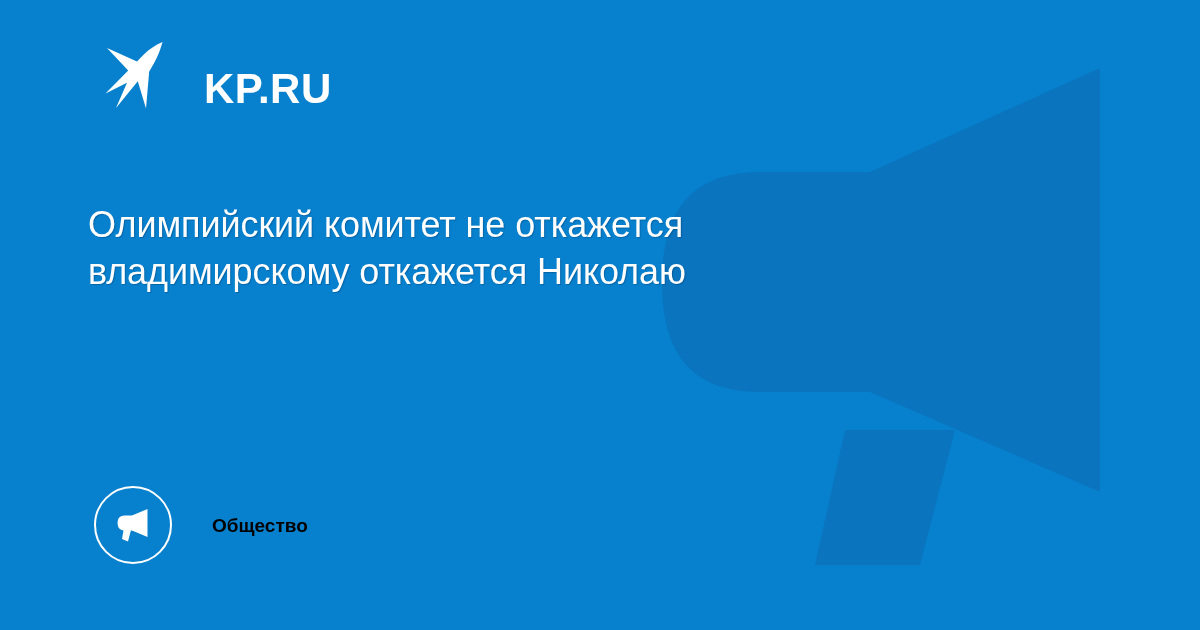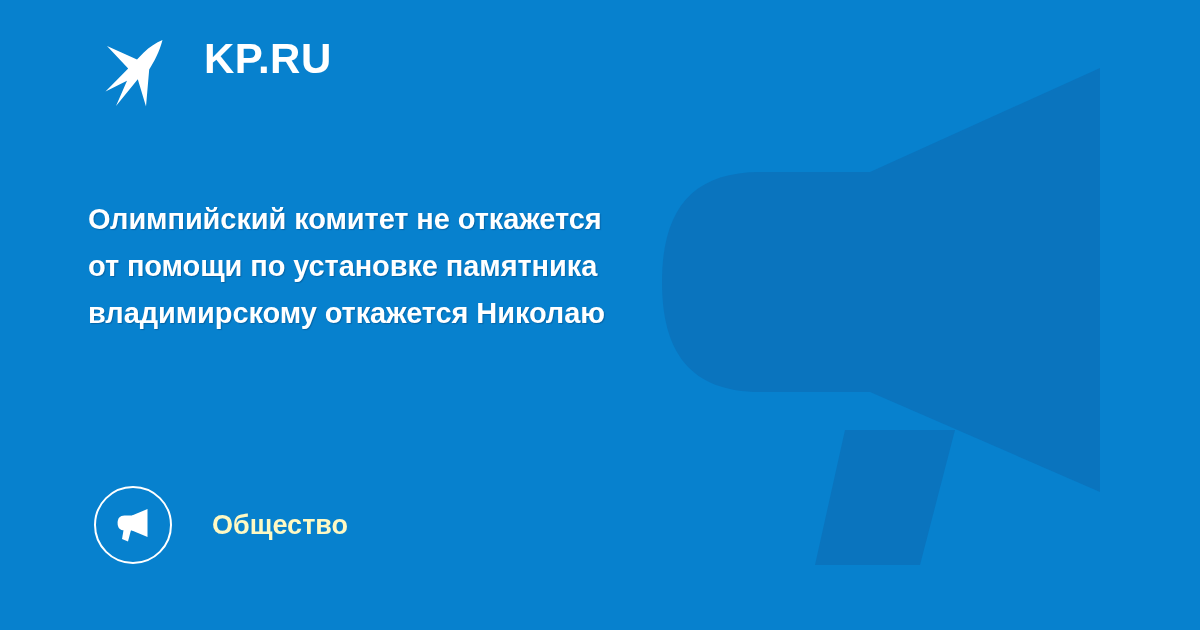--- a/index.html
+++ b/index.html
@@ -28,21 +28,21 @@
     height: 630px;
     pointer-events: none;
   }
 
   
   #brand {
     position: absolute;
     left: 104px;
     top: 38px;
     display: flex;
-    align-items: flex-start;
+    align-items: flex-end;
     height: 72px;
   }
   #brand-logo {
     width: 62px;
     height: 70px;
     display: block;
     flex: 0 0 auto;
   }
   #brand-name {
     margin-left: 38px;
@@ -54,22 +54,22 @@
     white-space: nowrap;
   }
 
   
   #headline {
     position: absolute;
     left: 88px;
     top: 177px;
     width: 960px;
     color: #ffffff;
-    font-size: 29px;
-    font-weight: 700;
+    font-size: 36px;
+    font-weight: 400;
     line-height: 47px;
     letter-spacing: -0.1px;
     text-shadow: 1px 1px 1px rgba(0, 60, 110, 0.40);
   }
   #headline .hl-line {
     display: block;
     white-space: nowrap;
   }
 
   
@@ -94,22 +94,22 @@
     position: absolute;
     left: 50%;
     top: 50%;
     transform: translate(-50%, -50%);
     width: 44px;
     height: 44px;
     display: block;
   }
   #category-label {
     margin-left: 40px;
-    color: #fef9c3;
-    font-size: 27px;
+    color: #000000;
+    font-size: 19px;
     font-weight: 700;
     line-height: 1;
     white-space: nowrap;
   }
 </style>
 </head>
 <body>
 
 <div id="card">
 
@@ -137,21 +137,20 @@
                L 33.8 41.2
                L 42.0 68.5
                L 45.2 31.5
                C 50.0 24.0 55.5 13.5 58.5 2.0 Z" fill="#ffffff"></path>
     </svg>
     <span id="brand-name">KP.RU</span>
   </div>
 
   <h1 id="headline">
     <span class="hl-line">Олимпийский комитет не откажется</span>
-    <span class="hl-line">от помощи по установке памятника</span>
     <span class="hl-line">владимирскому откажется Николаю</span>
   </h1>
 
   <div id="category">
     <span id="category-icon-circle">
       <svg viewBox="0 0 44 44" aria-hidden="true">
 
         <path d="M13.0 24.5 L 20.0 27.0 L 17.0 38.5 L 11.0 36.0 Z" fill="#ffffff"></path>
 
         <path d="M13.5 12.5 L 22.0 12.5 L 22.0 27.5 L 13.5 27.5

